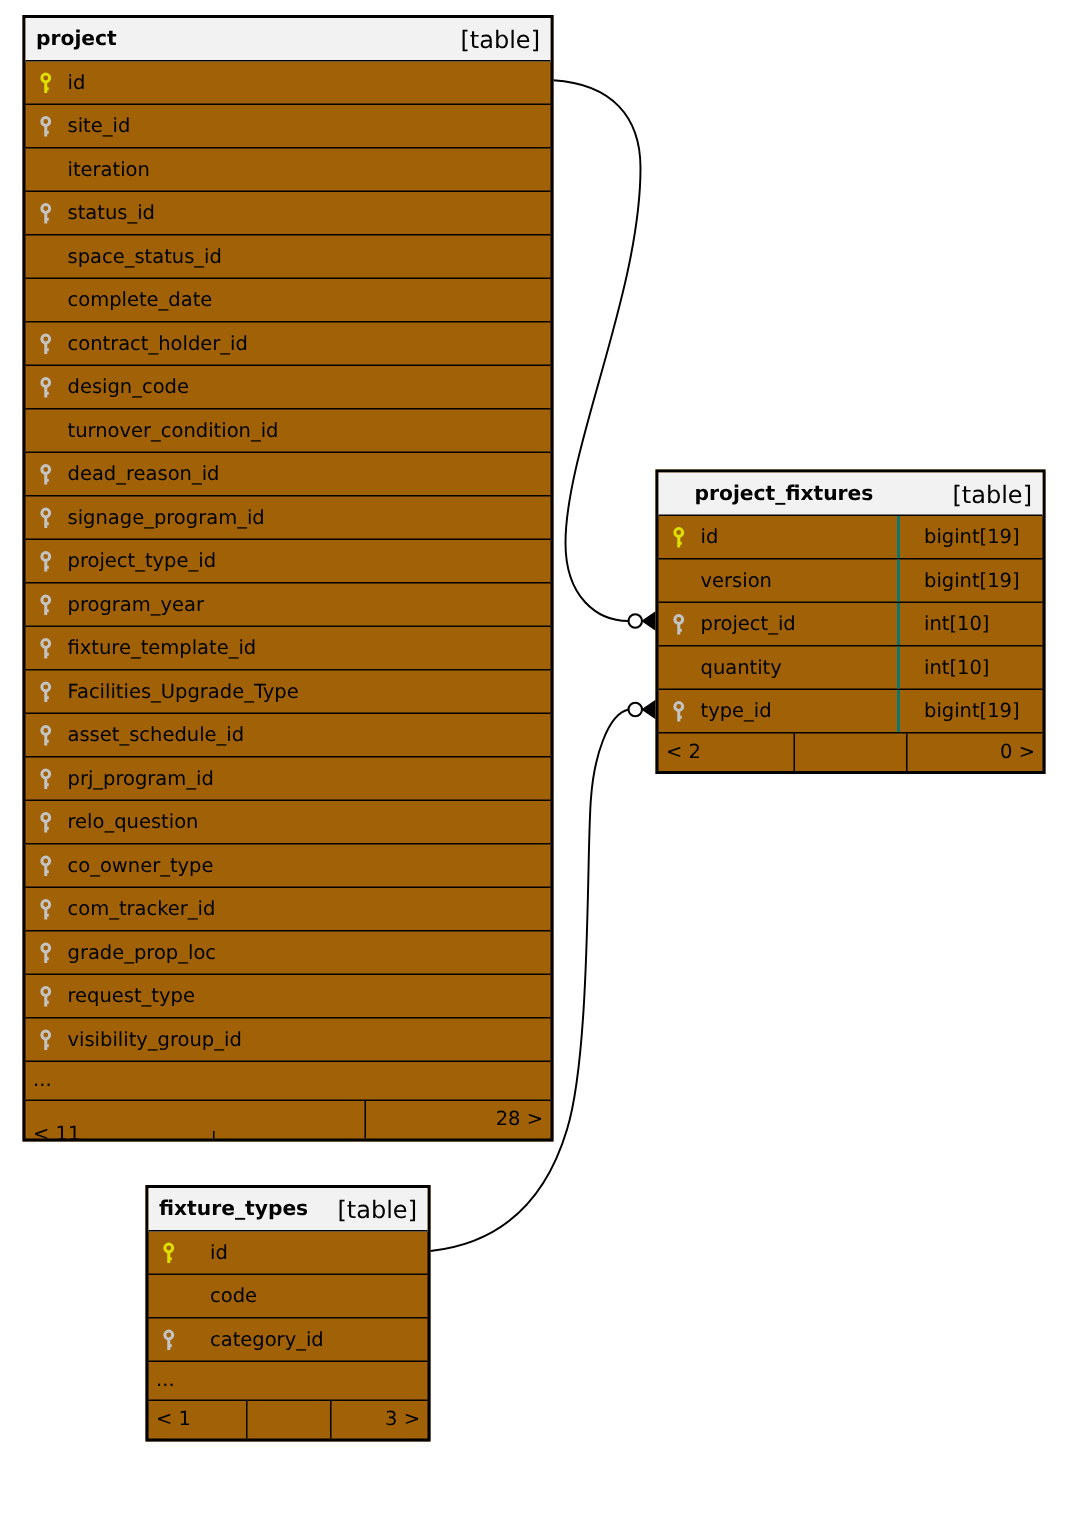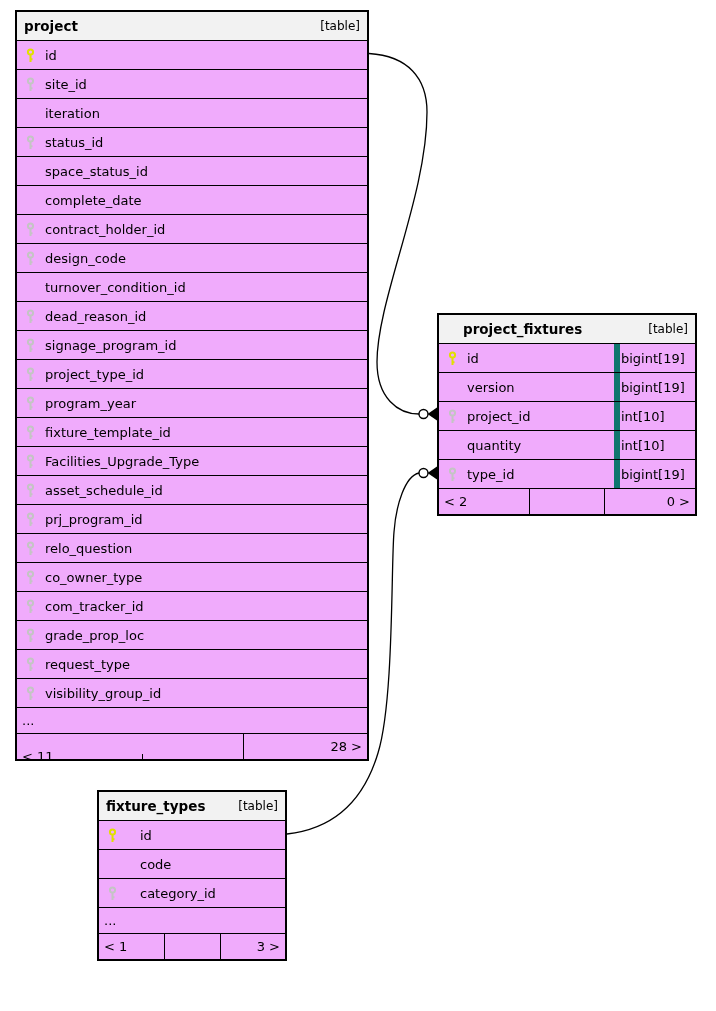--- a/index.html
+++ b/index.html
@@ -7,53 +7,53 @@
     position:relative;
     width:716px;height:1011px;
     background:#ffffff;
     font-family:"DejaVu Sans","Liberation Sans",sans-serif;
     color:#000;
     overflow:hidden;
   }
   #wires{position:absolute;left:0;top:0;z-index:1;}
   .tbl{
     position:absolute;z-index:2;
-    background:#f0abfc;
+    background:#a16207;
     border:2px solid #000;
     box-sizing:border-box;
     font-size:13px;
   }
   #tbl-project{left:15px;top:10px;width:354px;}
   #tbl-project_fixtures{left:437px;top:313px;width:260px;}
   #tbl-fixture_types{left:97px;top:790px;width:190px;}
 
   .tbl-header{
     height:29px;box-sizing:border-box;
     background:#f2f2f2;
     border-bottom:1px solid #000;
     display:flex;align-items:center;
     padding:0 7px;
   }
   .tbl-header .name{font-weight:bold;font-size:13.5px;}
-  .tbl-header .tag{margin-left:auto;font-size:12px;}
+  .tbl-header .tag{margin-left:auto;font-size:16px;}
 
   .row{
     height:29px;box-sizing:border-box;
     border-bottom:1px solid #000;
     display:flex;align-items:stretch;
   }
   .name-cell{flex:1 1 auto;display:flex;align-items:center;min-width:0;}
   .key-slot{width:19px;padding-left:9px;display:flex;align-items:center;flex:none;}
   .col-label{white-space:nowrap;}
   [data-table-id="fixture_types"] .col-label{margin-left:13px;}
   .type-cell{
-    flex:none;width:81px;box-sizing:border-box;
-    border-left:6px solid #0f766e;
+    flex:none;width:97px;box-sizing:border-box;
+    border-left:2px solid #0f766e;
     display:flex;align-items:center;
-    padding-left:1px;white-space:nowrap;
+    padding-left:16px;white-space:nowrap;
   }
   .ellipsis-row{
     height:26px;box-sizing:border-box;
     border-bottom:1px solid #000;
     display:flex;align-items:center;
     padding-left:5px;
   }
   .tbl-footer{height:25px;box-sizing:border-box;display:flex;align-items:stretch;}
   .ft-cell{
     flex:1 1 0;box-sizing:border-box;

